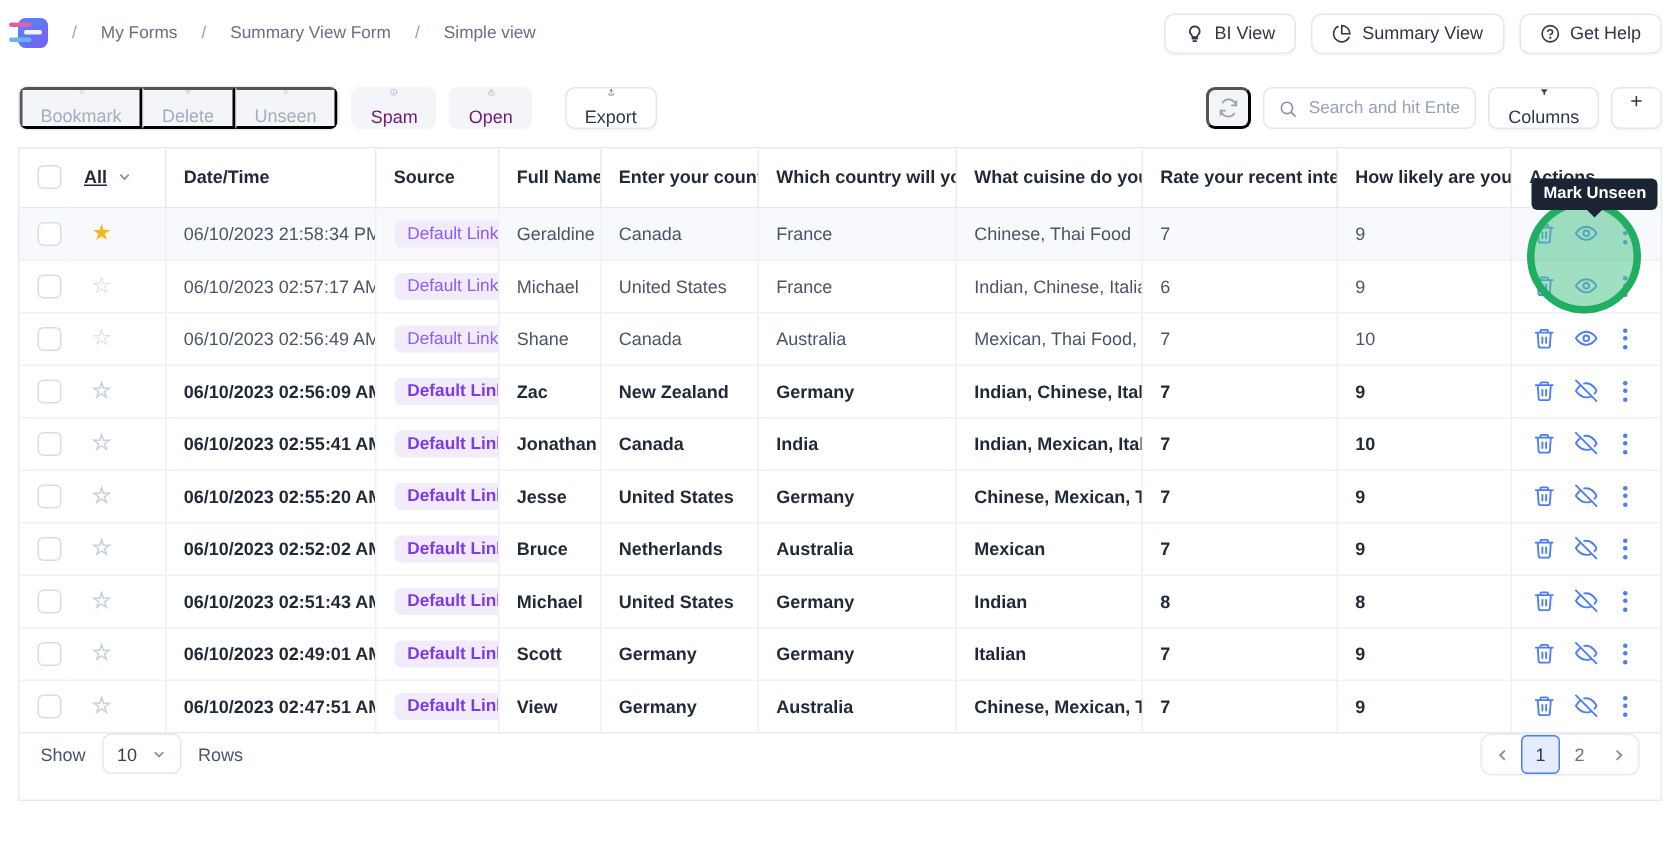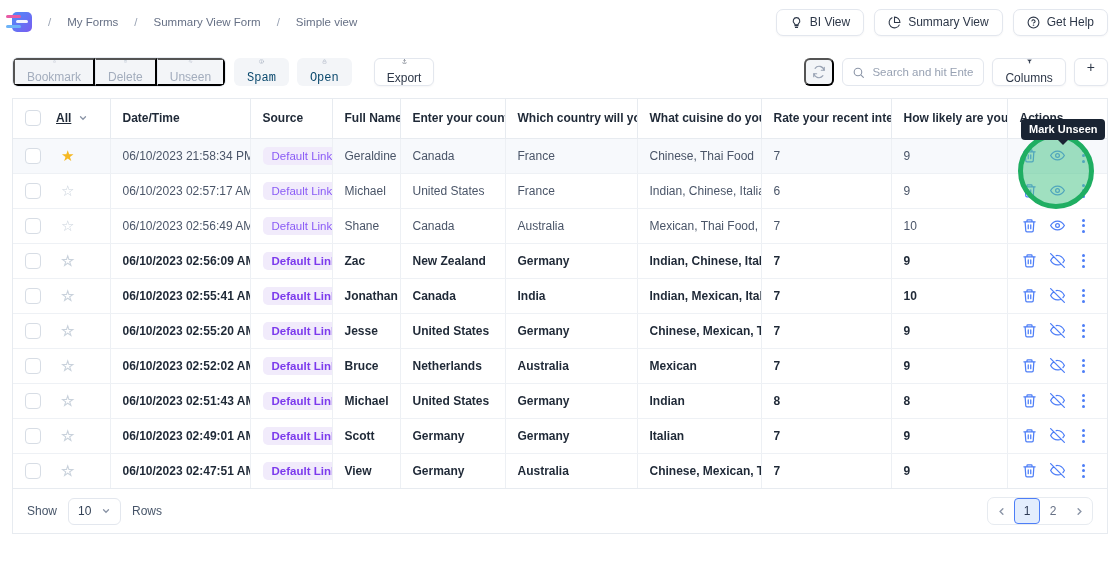--- a/index.html
+++ b/index.html
@@ -23,21 +23,21 @@
 
   .top-actions { display:flex; gap:10px; }
   .tbtn { height:27px; display:flex; align-items:center; gap:7px; padding:0 13px; border:1px solid #e3e7ee; border-radius:7px; background:#fff; color:#2d3748; font-size:12px; font-weight:500; cursor:pointer; box-shadow:0 1px 2px rgba(16,24,40,.04); }
   .tbtn svg { width:13px; height:13px; stroke:#2d3748; }
 
   
   .toolbar { margin:14px 12px 0; height:28px; display:flex; align-items:center; justify-content:space-between; }
   .tool-left, .tool-right { display:flex; align-items:center; gap:8px; }
   .btn { height:28px; display:flex; align-items:center; gap:7px; padding:0 12px; border-radius:6px; font-size:12px; white-space:nowrap; cursor:pointer;flex-direction:column; }
   .btn svg { width:13px; height:13px; }
-  .btn.disabled { background:#f3f5f8; color:#0c4a6e; border:1px solid transparent;font-family:Liberation Mono, monospace; }
+  .btn.disabled { background:#f3f5f8; color:#701a75; border:1px solid transparent; }
   .btn.disabled svg { stroke:#a3adbd; }
   .btn.white { background:#fff; color:#2d3748; font-weight:500; border:1px solid #e3e7ee; box-shadow:0 1px 2px rgba(16,24,40,.04); }
   .btn.white svg { stroke:#323c4d; }
   .btn-group { display:flex; background:#f3f5f8; border:1px solid #e9edf3; border-radius:6px; overflow:hidden; }
   .btn-group .btn { border-radius:0; background:transparent; color:#a3adbd; }
   .btn-group .btn + .btn { border-left:1px solid #e5e9f0; }
   .btn-group .btn svg { stroke:#aab4c3; }
   .spacer14 { width:6px; }
   .icon-btn { width:30px; height:28px; display:flex; align-items:center; justify-content:center; background:#f3f5f8; border-radius:6px; cursor:pointer; }
   .icon-btn svg { width:14px; height:14px; stroke:#98a2b3; }
@@ -71,21 +71,21 @@
   tr.unseen .badge { font-weight:700; color:#7c3aed; }
 
   .actions { display:flex; align-items:center; gap:13px; padding-left:2px; }
   .actions svg { width:15px; height:15px; stroke:#4d7ef7; cursor:pointer; }
   .icon-eye-off-row { display:none; }
   tr.unseen .icon-eye-off-row { display:inline; }
   .kebab { display:inline-flex; flex-direction:column; gap:2.5px; cursor:pointer; padding:1px 4px; }
   .kebab i { width:3px; height:3px; border-radius:50%; background:#4d7ef7; }
 
   
-  .tfoot { height:45px; border-top:1px solid #e7ebf0; display:flex; align-items:center; justify-content:space-between; padding:0 14px; }
+  .tfoot { height:45px; border-top:1px solid #e7ebf0; display:flex; align-items:flex-start; justify-content:space-between; padding:0 14px; }
   .show-rows { display:flex; align-items:center; gap:11px; color:#475569; }
   .pagesize { height:27px; min-width:53px; display:flex; align-items:center; justify-content:space-between; gap:8px; padding:0 9px; border:1px solid #e3e7ee; border-radius:6px; background:#fff; cursor:pointer; color:#334155; }
   .pager { display:flex; align-items:stretch; border:1px solid #e7ebf0; border-radius:7px; overflow:hidden; height:28px; background:#fff; }
   .pg { width:26px; display:flex; align-items:center; justify-content:center; color:#667085; cursor:pointer; font-size:12px; }
   .pg svg { width:11px; height:11px; stroke:#8a94a6; }
   .pg.active { border:1px solid #4d7ef7; background:#e3edfd; color:#2d3a55; border-radius:4px; font-weight:500; }
 
   
   .hl-circle { position:absolute; left:1018px; top:133px; width:76px; height:76px; border-radius:50%;
     border:5px solid #1fae62; background:rgba(82,199,141,.55); z-index:40; pointer-events:none; }

